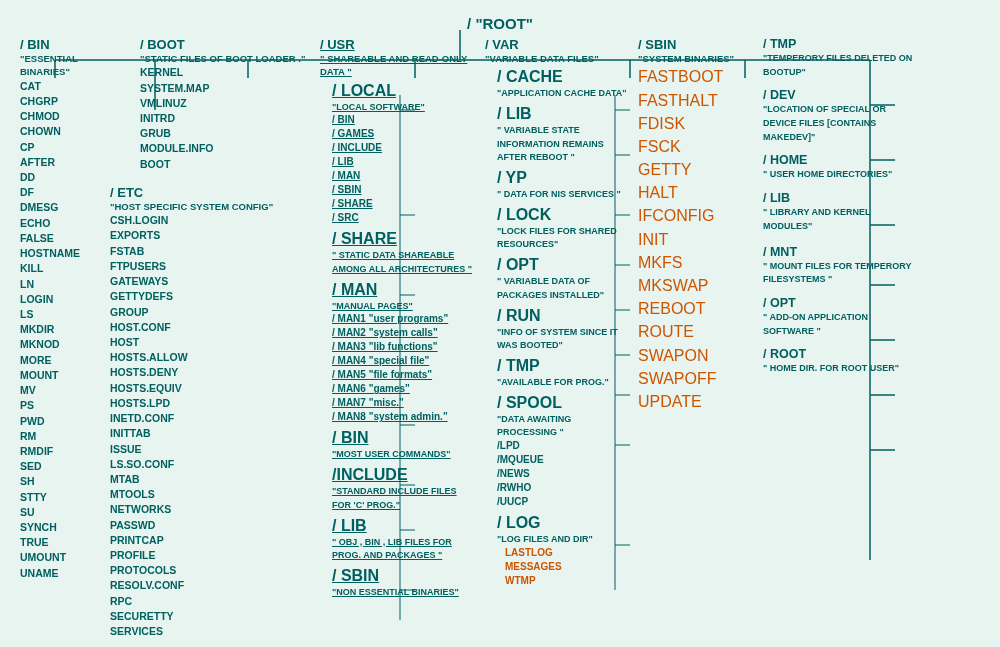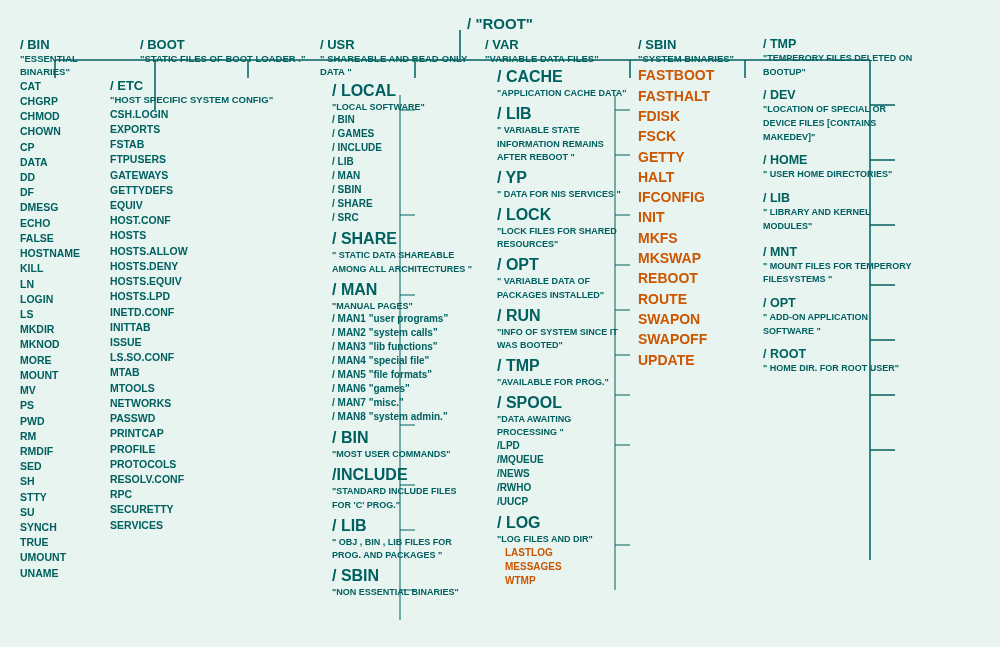--- a/index.html
+++ b/index.html
@@ -61,22 +61,22 @@
       color: #006060;
       line-height: 1.3;
     }
     .file-item {
       font-size: 10.5px;
       font-weight: bold;
       color: #006060;
       line-height: 1.45;
     }
     .file-item-orange {
-      font-size: 14px;
-      font-weight: bold;
+      font-size: 16px;
+      font-weight: normal;
       color: #cc5500;
       line-height: 1.45;
     }
     .sub-section {
       margin-left: 12px;
       margin-top: 3px;
     }
     .sub-title {
       font-size: 16px;
       font-weight: bold;
@@ -129,21 +129,21 @@
     <div class="col-bin">
       <div class="section-block">
         <span class="section-title">/ BIN</span><br>
         <span class="section-desc">"ESSENTIAL BINARIES"</span>
         <div>
           <div class="file-item">CAT</div>
           <div class="file-item">CHGRP</div>
           <div class="file-item">CHMOD</div>
           <div class="file-item">CHOWN</div>
           <div class="file-item">CP</div>
-          <div class="file-item">DATA</div>
+          <div class="file-item">AFTER</div>
           <div class="file-item">DD</div>
           <div class="file-item">DF</div>
           <div class="file-item">DMESG</div>
           <div class="file-item">ECHO</div>
           <div class="file-item">FALSE</div>
           <div class="file-item">HOSTNAME</div>
           <div class="file-item">KILL</div>
           <div class="file-item">LN</div>
           <div class="file-item">LOGIN</div>
           <div class="file-item">LS</div>
@@ -166,35 +166,44 @@
           <div class="file-item">UNAME</div>
         </div>
       </div>
     </div>
 
     <div style="display:flex;flex-direction:column;width:200px;margin-left:5px;">
 
       <div class="section-block" style="margin-left:30px;">
         <span class="section-title">/ BOOT</span><br>
         <span class="section-desc">"STATIC FILES OF BOOT LOADER ."</span>
+        <div>
+          <div class="file-item">KERNEL</div>
+          <div class="file-item">SYSTEM.MAP</div>
+          <div class="file-item">VMLINUZ</div>
+          <div class="file-item">INITRD</div>
+          <div class="file-item">GRUB</div>
+          <div class="file-item">MODULE.INFO</div>
+          <div class="file-item">BOOT</div>
+        </div>
       </div>
 
       <div class="section-block" style="margin-top:5px;">
         <span class="section-title">/ ETC</span><br>
         <span class="section-desc">"HOST SPECIFIC SYSTEM CONFIG"</span>
         <div>
           <div class="file-item">CSH.LOGIN</div>
           <div class="file-item">EXPORTS</div>
           <div class="file-item">FSTAB</div>
           <div class="file-item">FTPUSERS</div>
           <div class="file-item">GATEWAYS</div>
           <div class="file-item">GETTYDEFS</div>
-          <div class="file-item">EQUIV</div>
+          <div class="file-item">GROUP</div>
           <div class="file-item">HOST.CONF</div>
-          <div class="file-item">HOSTS</div>
+          <div class="file-item">HOST</div>
           <div class="file-item">HOSTS.ALLOW</div>
           <div class="file-item">HOSTS.DENY</div>
           <div class="file-item">HOSTS.EQUIV</div>
           <div class="file-item">HOSTS.LPD</div>
           <div class="file-item">INETD.CONF</div>
           <div class="file-item">INITTAB</div>
           <div class="file-item">ISSUE</div>
           <div class="file-item">LS.SO.CONF</div>
           <div class="file-item">MTAB</div>
           <div class="file-item">MTOOLS</div>
@@ -206,21 +215,21 @@
           <div class="file-item">RESOLV.CONF</div>
           <div class="file-item">RPC</div>
           <div class="file-item">SECURETTY</div>
           <div class="file-item">SERVICES</div>
 
         </div>
         
       </div>
     </div>
 
-    <div style="width:155px;margin-left:10px;">
+    <div style="width:155px;margin-left:10px;text-decoration:underline;">
       <div class="section-block">
         <span class="section-title">/ USR</span><br>
         <span class="section-desc">" SHAREABLE AND READ-ONLY DATA "</span>
         
         <div class="sub-section">
           <span class="sub-title">/ LOCAL</span><br>
           <span class="sub-desc">"LOCAL SOFTWARE"</span>
           <div>
             <div class="sub-item">/ BIN</div>
             <div class="sub-item">/ GAMES</div>

